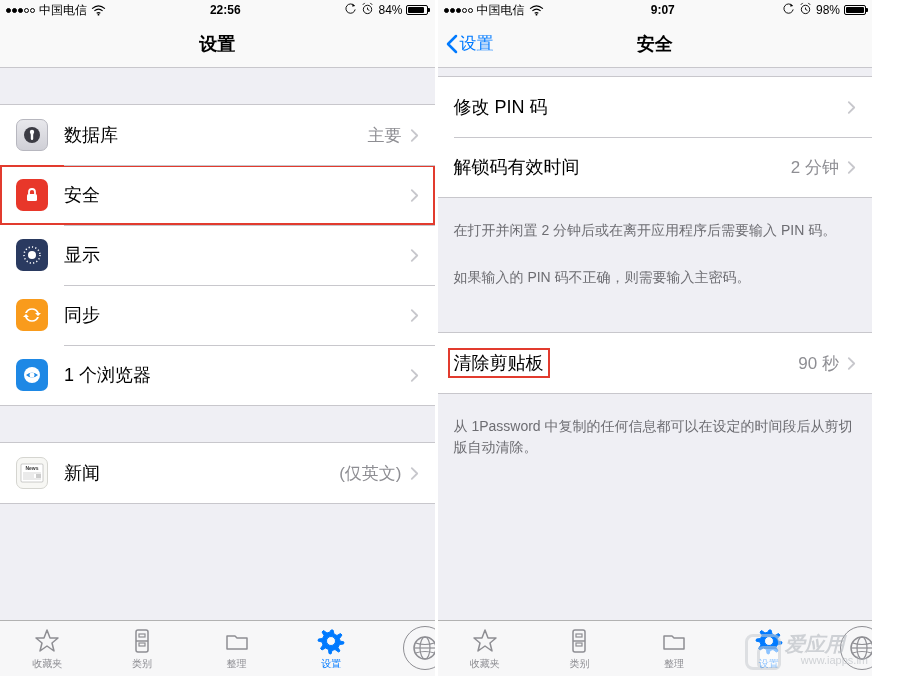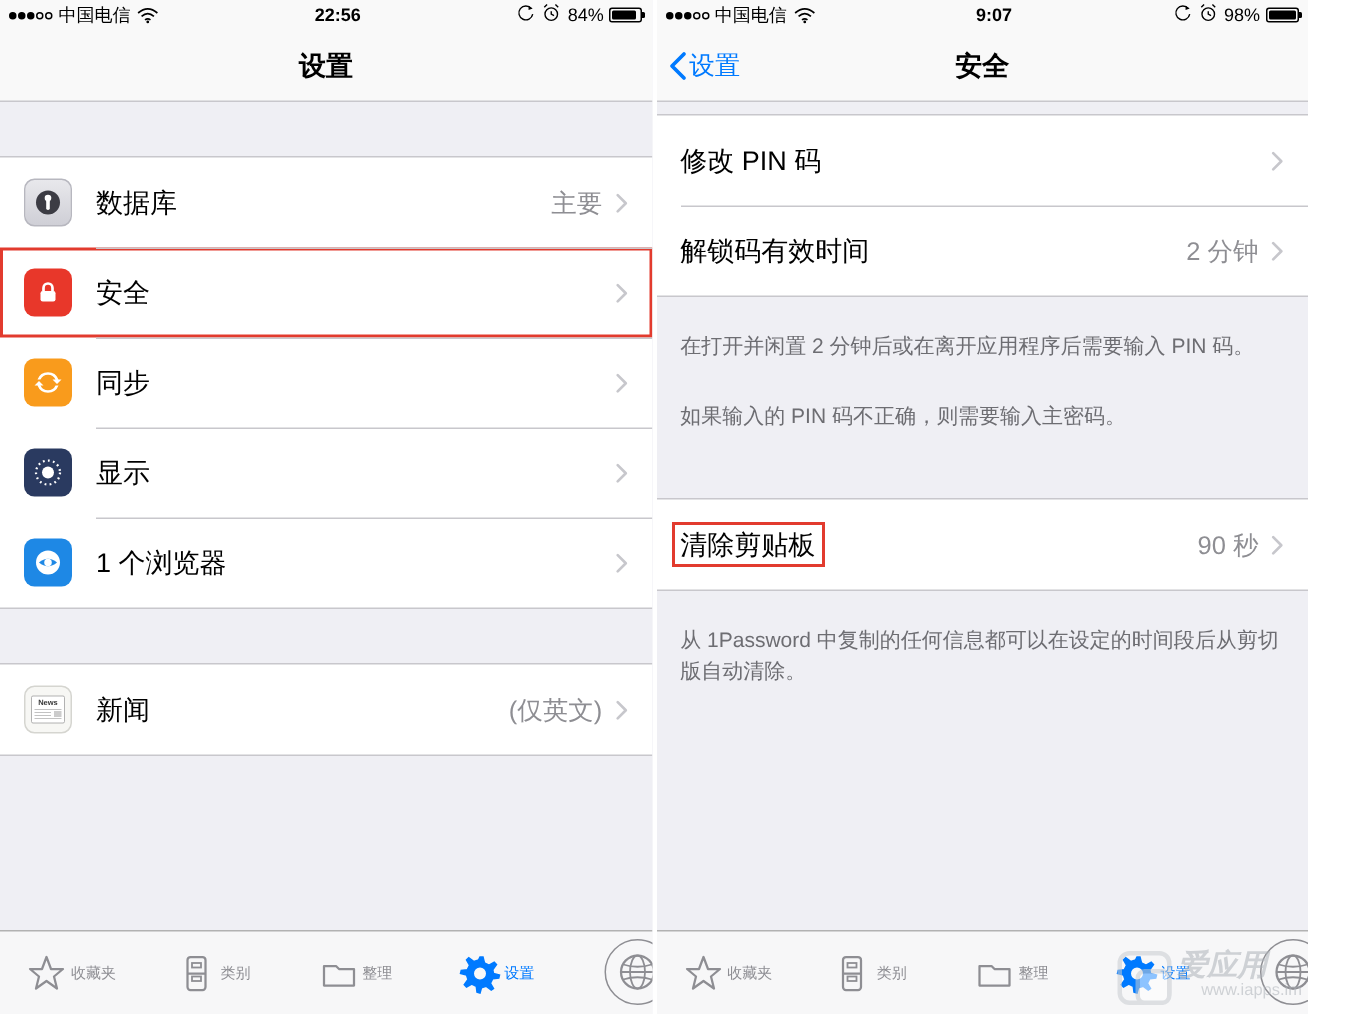--- a/index.html
+++ b/index.html
@@ -43,21 +43,21 @@
 
   .footer-text { padding: 22px 16px; font-size: 14px; color: #6d6d72; line-height: 1.5; }
 
   
   .switch { width: 52px; height: 32px; border-radius: 16px; background: #4cd964; position: relative; flex-shrink: 0; }
   .switch::after { content: ""; position: absolute; right: 2px; top: 2px; width: 28px; height: 28px; background: #fff; border-radius: 50%; box-shadow: 0 1px 3px rgba(0,0,0,0.3); }
   .switch.on { background: #007aff; }
 
   
   .tab-bar { height: 56px; background: rgba(248,248,248,0.94); border-top: 0.5px solid #b2b2b2; display: flex; }
-  .tab { flex: 1; display: flex; flex-direction: row; align-items: center; justify-content: center; gap: 2px; font-size: 10px; color: #8e8e93; font-family: Liberation Serif, serif; }
+  .tab { flex: 1; display: flex; flex-direction: column; align-items: center; justify-content: center; gap: 2px; font-size: 10px; color: #8e8e93; font-family: Liberation Serif, serif; }
   .tab.active { color: #007aff; }
   .tab svg { stroke: currentColor; }
 
   .spacer { height: 36px; }
   .spacer-sm { height: 22px; }
 
   
   .watermark { position: absolute; right: 4px; bottom: 6px; color: #aeb3b9; font-size: 18px; display: flex; gap: 4px; opacity: 0.55; pointer-events: none; }
   .watermark .wm-logo { width: 36px; height: 36px; border: 3px solid #c8ccd1; border-radius: 8px; position: relative; }
   .watermark .wm-logo::after { content: ""; position: absolute; right: -3px; bottom: -3px; width: 18px; height: 18px; border: 3px solid #c8ccd1; border-radius: 6px; background: #fff; }
@@ -186,41 +186,41 @@
               </svg>
           </div>
           <div class="cell-label">安全</div>
           <span class="chevron">
               <svg width="9" height="15">
                 <use href="#i-chevron"></use>
               </svg>
             </span>
         </div>
         <div class="cell">
+          <div class="cell-icon" style="background:#2a3a60">
+            <svg width="22" height="22" viewBox="0 0 22 22">
+                <circle cx="11" cy="11" r="8" fill="none" stroke="#fff" stroke-width="1.5" stroke-dasharray="1.2 2.2"></circle>
+                <circle cx="11" cy="11" r="4" fill="#fff"></circle>
+              </svg>
+          </div>
+          <div class="cell-label">显示</div>
+          <span class="chevron">
+              <svg width="9" height="15">
+                <use href="#i-chevron"></use>
+              </svg>
+            </span>
+        </div>
+        <div class="cell">
           <div class="cell-icon" style="background:#f99b1c">
             <svg width="20" height="20" viewBox="0 0 20 20">
                 <path d="M5 8 A5.5 5.5 0 0 1 15 8 L13 8 L16 11 L19 8 L17 8 A7.5 7.5 0 0 0 3 8 Z" fill="#fff"></path>
                 <path d="M15 12 A5.5 5.5 0 0 1 5 12 L7 12 L4 9 L1 12 L3 12 A7.5 7.5 0 0 0 17 12 Z" fill="#fff"></path>
               </svg>
           </div>
           <div class="cell-label">同步</div>
-          <span class="chevron">
-              <svg width="9" height="15">
-                <use href="#i-chevron"></use>
-              </svg>
-            </span>
-        </div>
-        <div class="cell">
-          <div class="cell-icon" style="background:#2a3a60">
-            <svg width="22" height="22" viewBox="0 0 22 22">
-                <circle cx="11" cy="11" r="8" fill="none" stroke="#fff" stroke-width="1.5" stroke-dasharray="1.2 2.2"></circle>
-                <circle cx="11" cy="11" r="4" fill="#fff"></circle>
-              </svg>
-          </div>
-          <div class="cell-label">显示</div>
           <span class="chevron">
               <svg width="9" height="15">
                 <use href="#i-chevron"></use>
               </svg>
             </span>
         </div>
         <div class="cell">
           <div class="cell-icon" style="background:#1e88e5">
             <svg width="22" height="22" viewBox="0 0 22 22">
                 <circle cx="11" cy="11" r="8" fill="#fff"></circle>

